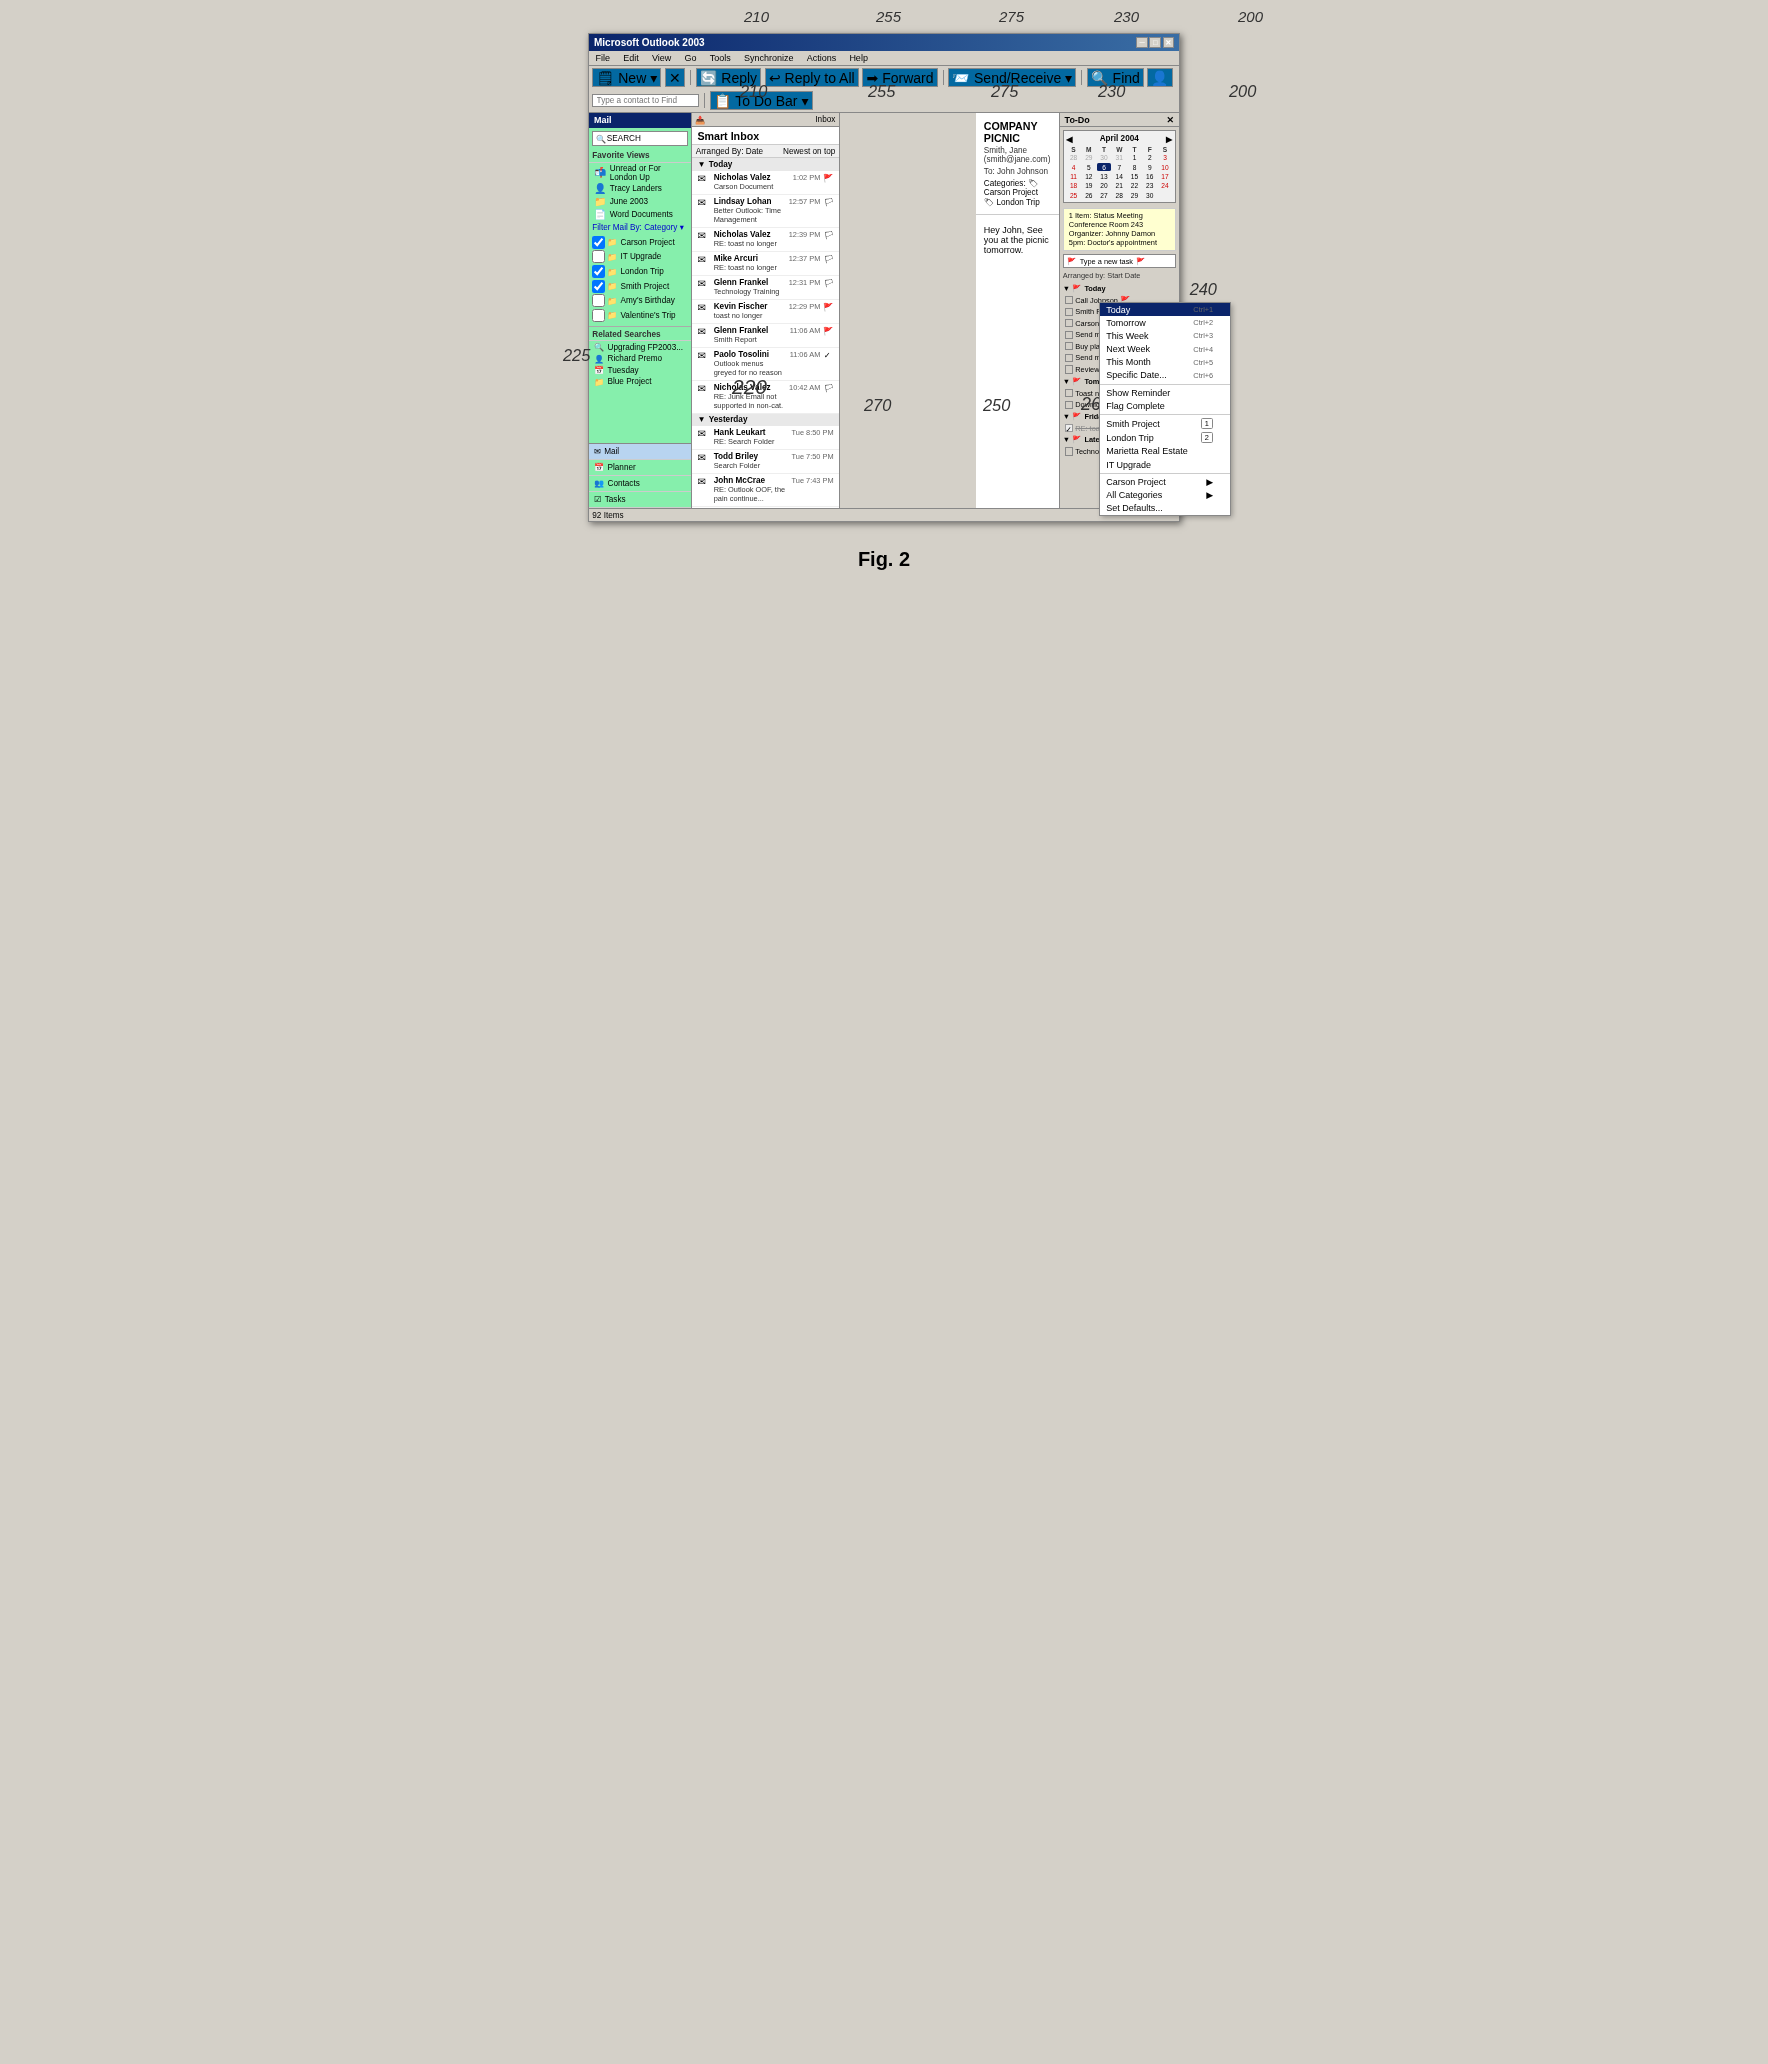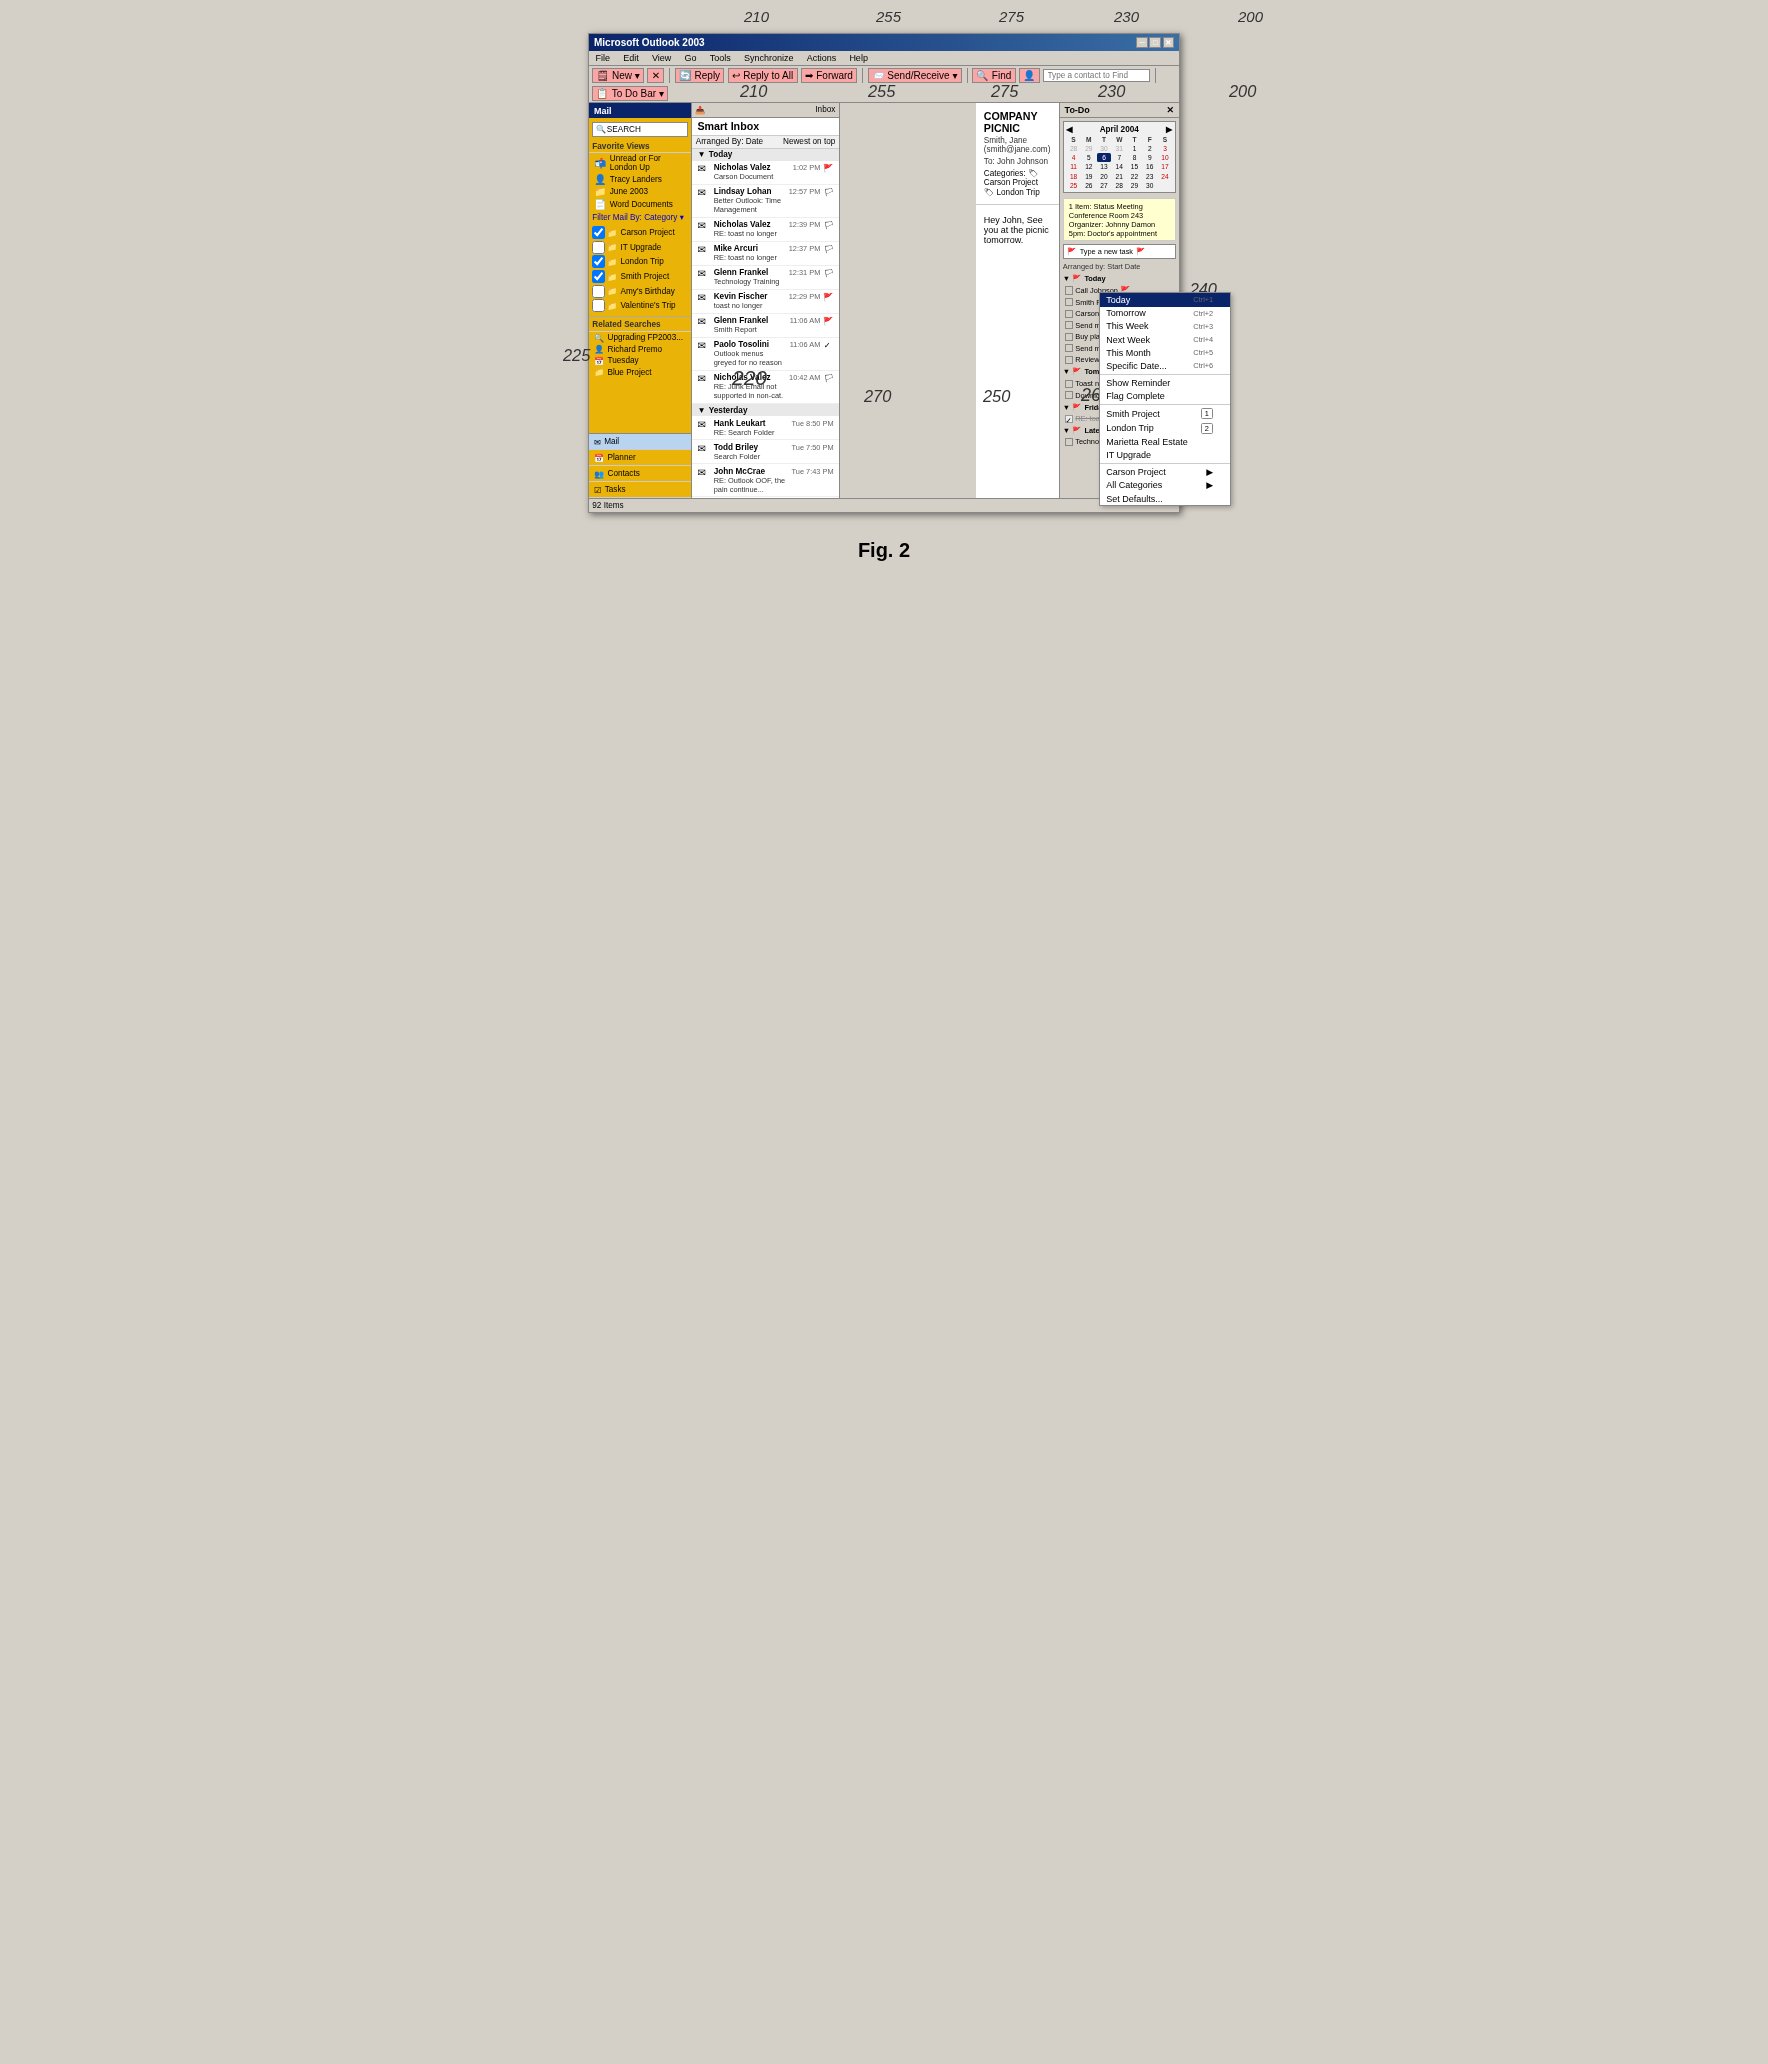--- a/index.html
+++ b/index.html
@@ -66,25 +66,25 @@
       background: #d4d0c8;
       border-bottom: 0.8px solid #888;
       padding: 1.6px 3.3px;
       display: flex;
       align-items: center;
       gap: 3.3px;
       font-size: 9px;
       flex-wrap: wrap;
     }
     .toolbar-btn {
-      background: #fca5a5;
+      background: #0369a1;
       border: 0.8px solid #888;
       padding: 0.8px 3.3px;
       cursor: pointer;
-      font-size: 10px;
+      font-size: 14px;
       display: flex;
       align-items: center;
       gap: 1.6px;
     }
     .toolbar-sep { width: 0.8px; height: 15px; background: #888; margin: 0 1.6px; }
     .find-box {
       border: 0.8px solid #888;
       background: white;
       padding: 0.8px 3.3px;
       font-size: 8.2px;
@@ -92,21 +92,21 @@
     }
     
     .main-layout {
       display: flex;
       height: 395px;
     }
     
     .sidebar {
       width: 127px;
       border-right: 0.8px solid #888;
-      background: #eab308;
+      background: #86efac;
       display: flex;
       flex-direction: column;
       overflow: hidden;
     }
     .sidebar-section-header {
       background: #0a246a;
       color: white;
       padding: 2.5px 5px;
       font-size: 9px;
       font-weight: bold;

